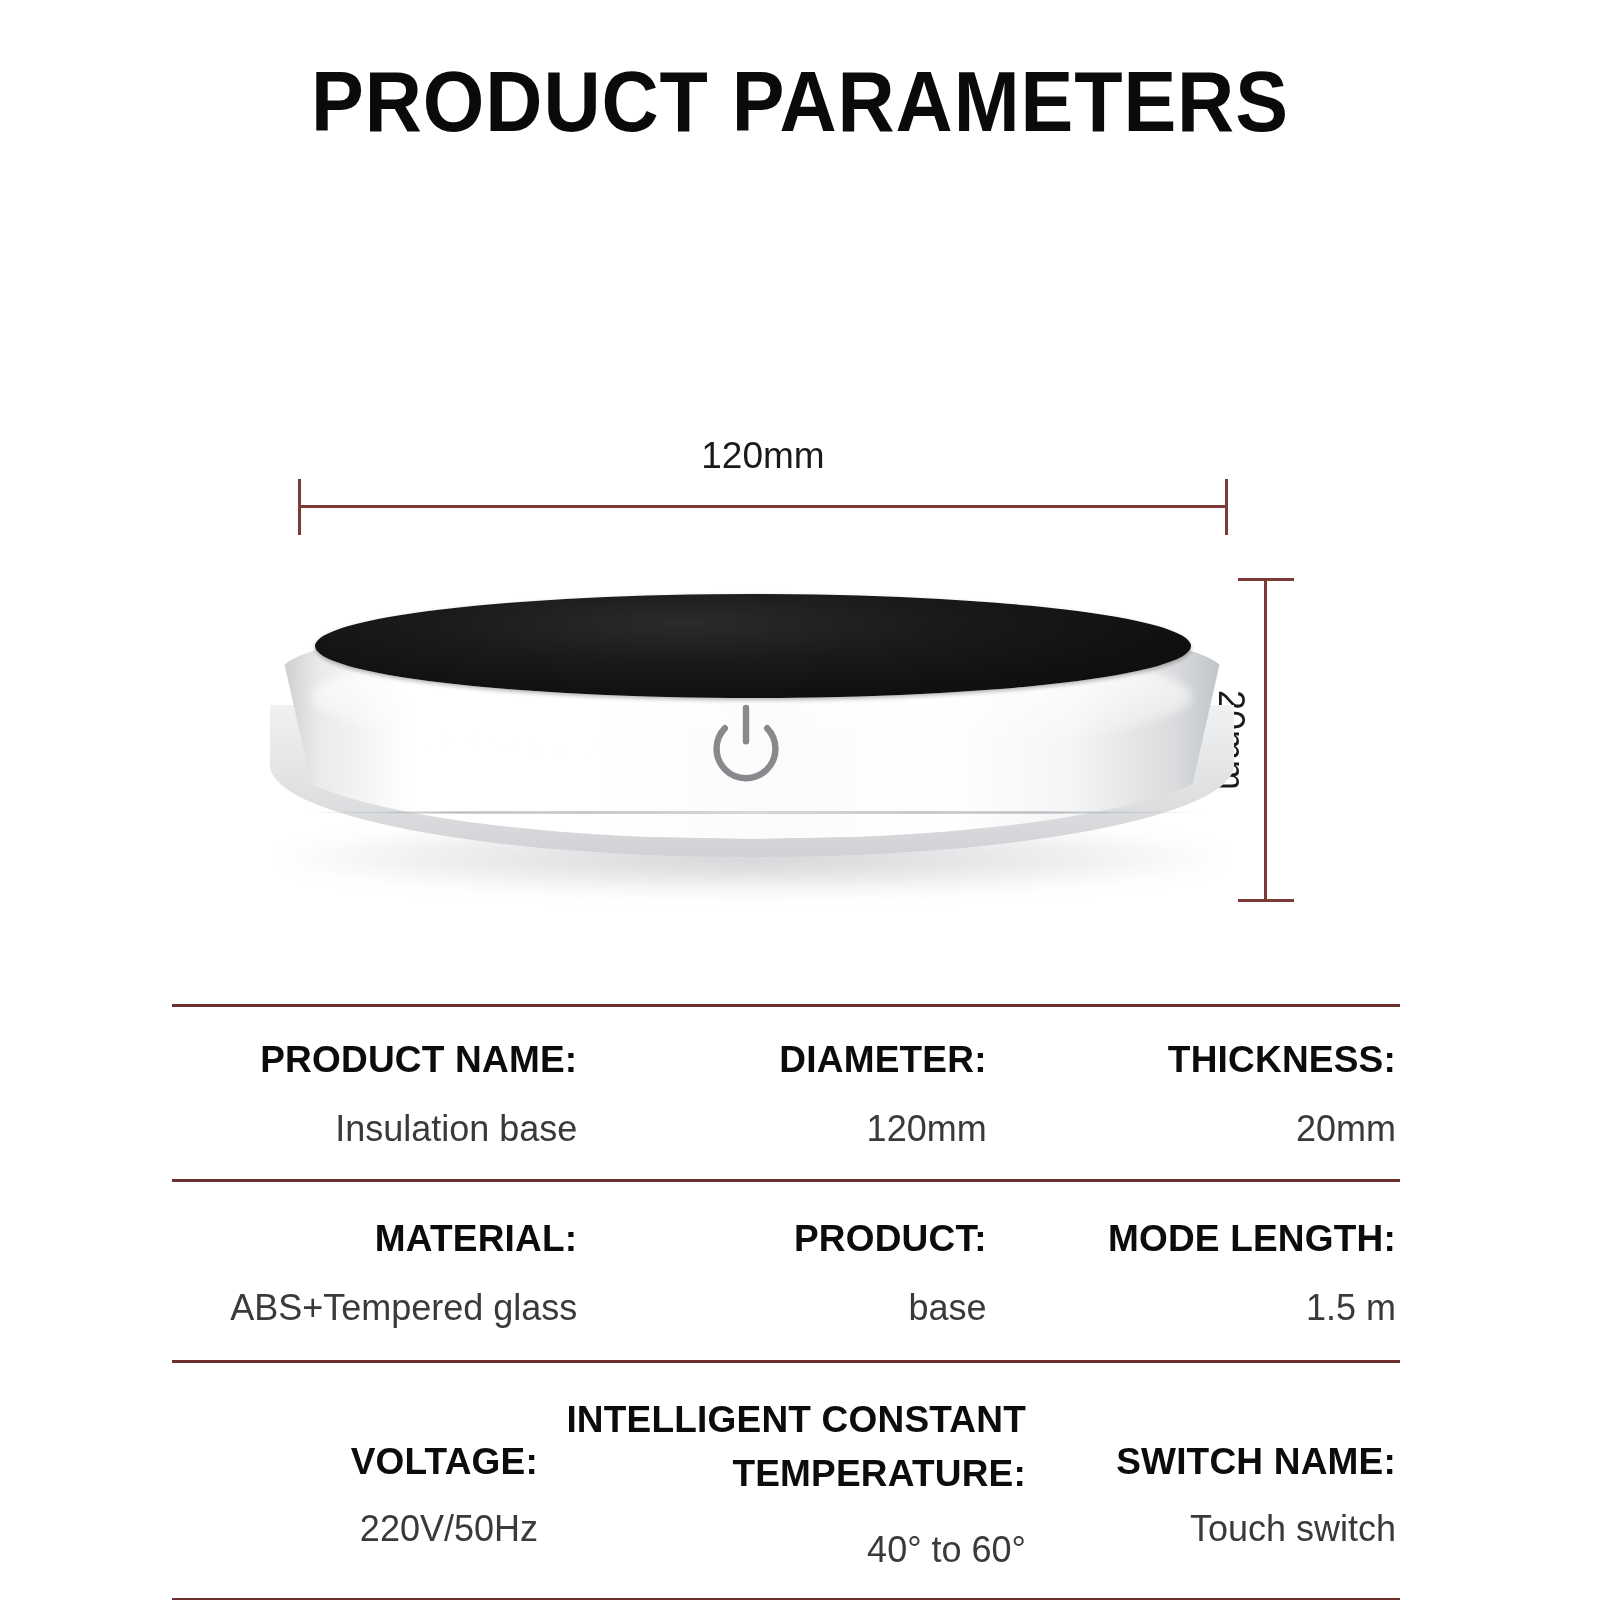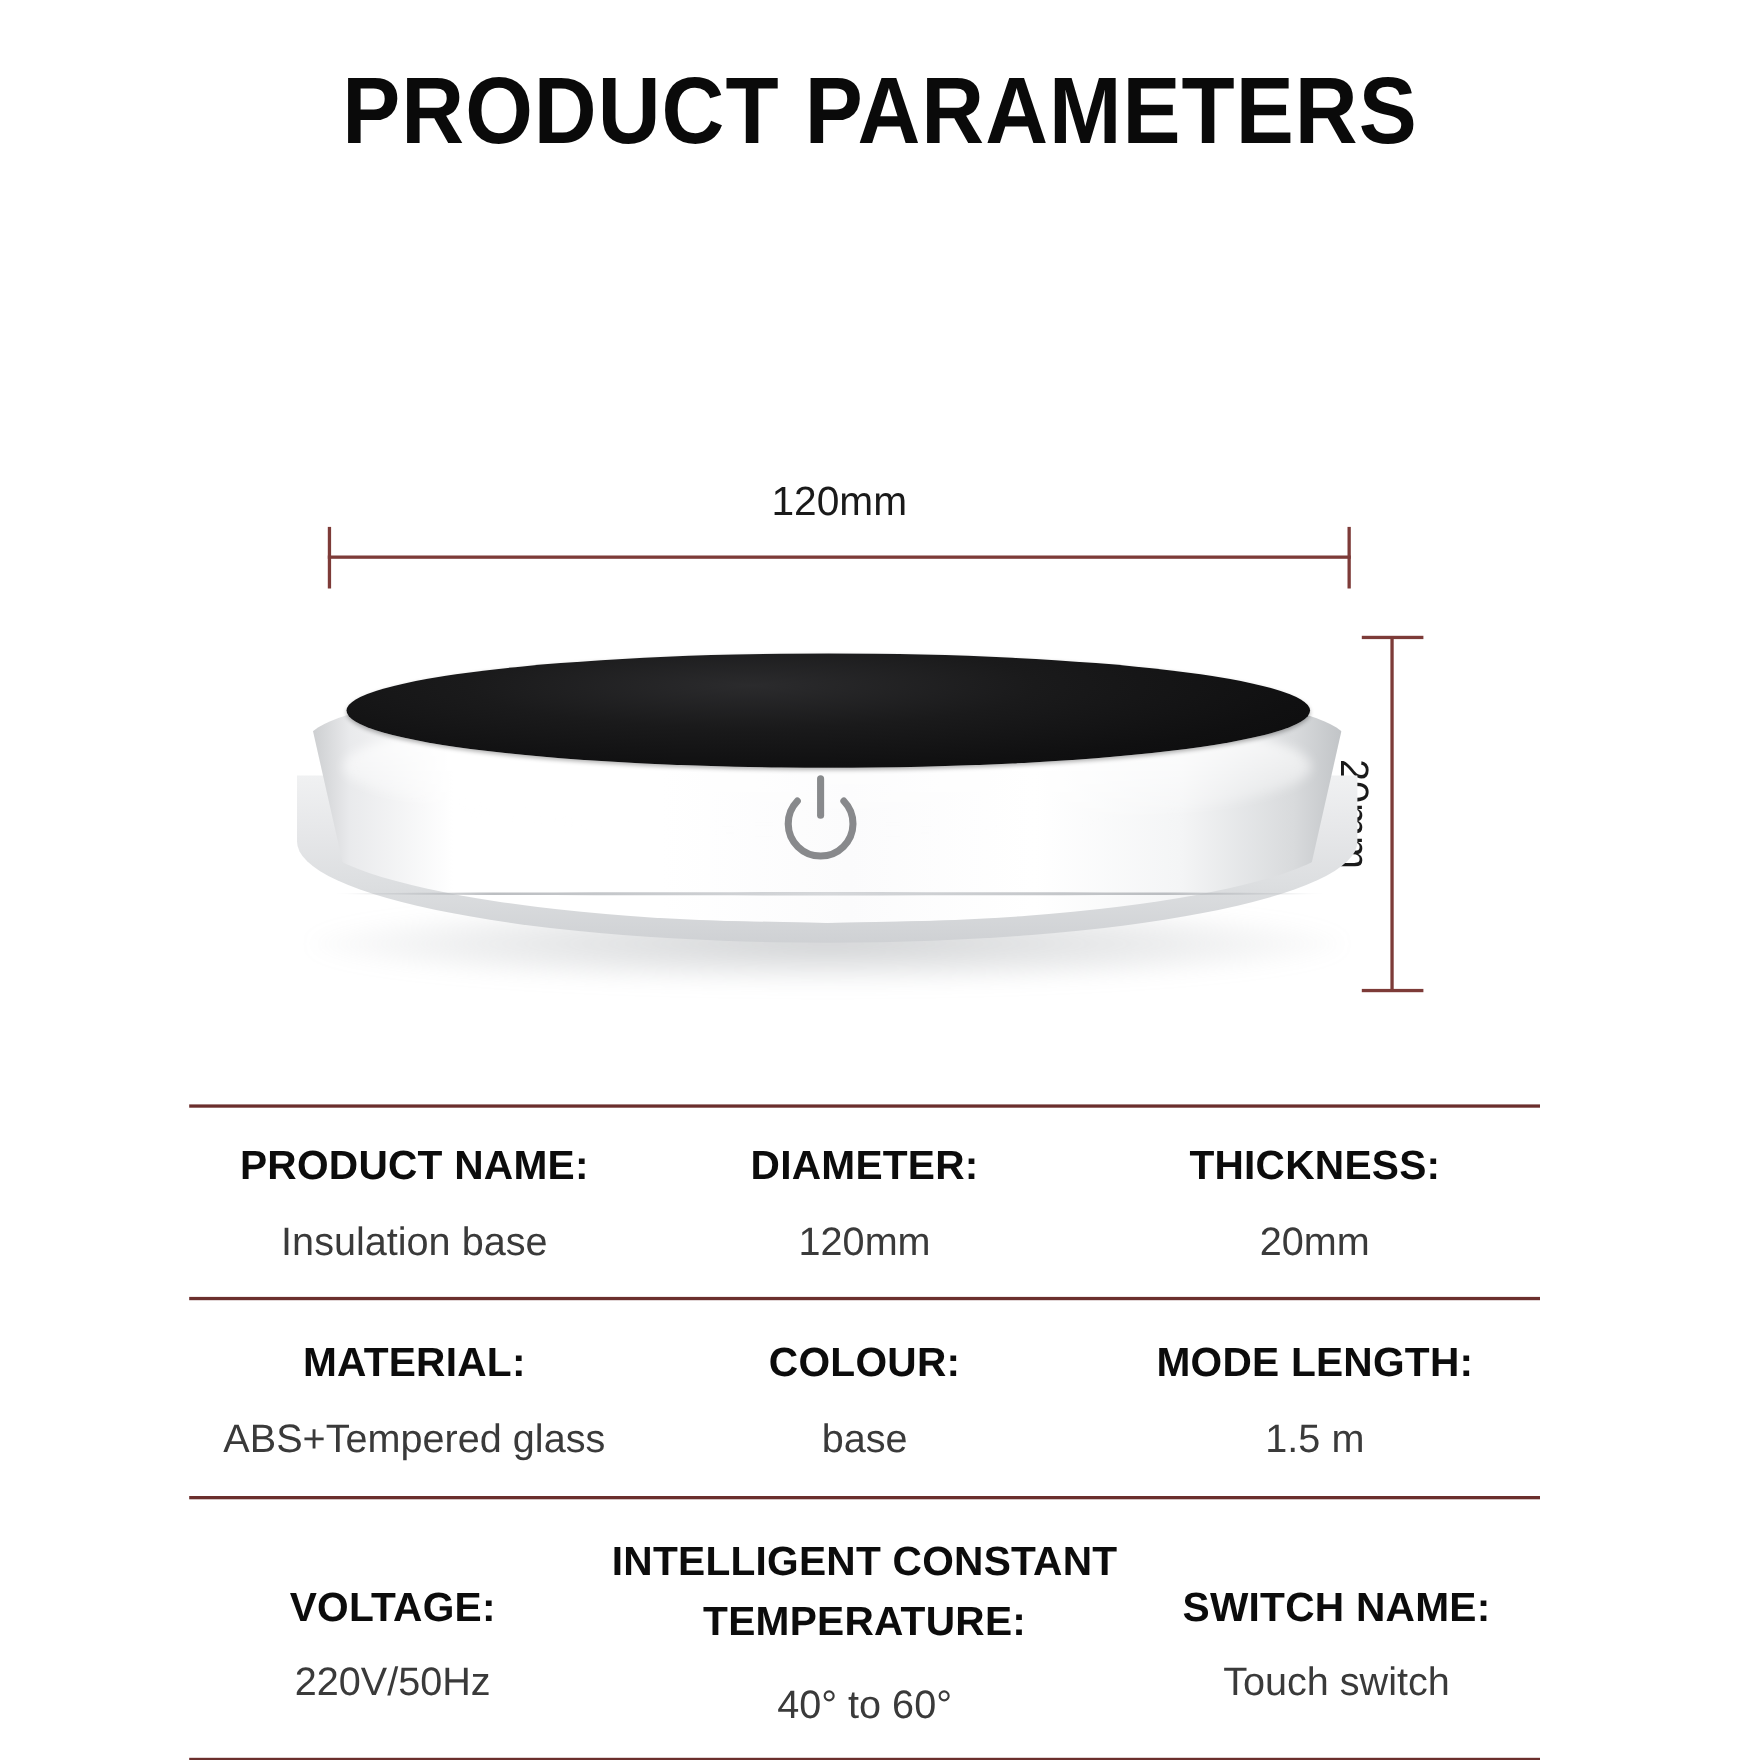--- a/index.html
+++ b/index.html
@@ -225,21 +225,21 @@
     height: 3px;
     background: #6b2f2d;
     width: 100%;
   }
   .spec-row {
     display: flex;
     width: 100%;
   }
   .spec-cell {
     flex: 1 1 0;
-    text-align: center;
+    text-align: right;
     padding: 26px 4px 20px 4px;
     box-sizing: border-box;
   }
   .spec-key {
     font-size: 37px;
     font-weight: bold;
     color: #0c0c0c;
     line-height: 1.22;
     letter-spacing: 0.2px;
   }
@@ -317,21 +317,21 @@
   </div>
 
   <div class="spec-rule"></div>
 
   <div class="spec-row" id="spec-row-2">
     <div class="spec-cell cell-material">
       <div class="spec-key">MATERIAL:</div>
       <div class="spec-val">ABS+Tempered glass</div>
     </div>
     <div class="spec-cell cell-colour">
-      <div class="spec-key">COLOUR:</div>
+      <div class="spec-key">PRODUCT:</div>
       <div class="spec-val">base</div>
     </div>
     <div class="spec-cell cell-line-length">
       <div class="spec-key">MODE LENGTH:</div>
       <div class="spec-val">1.5 m</div>
     </div>
   </div>
 
   <div class="spec-rule"></div>
 

